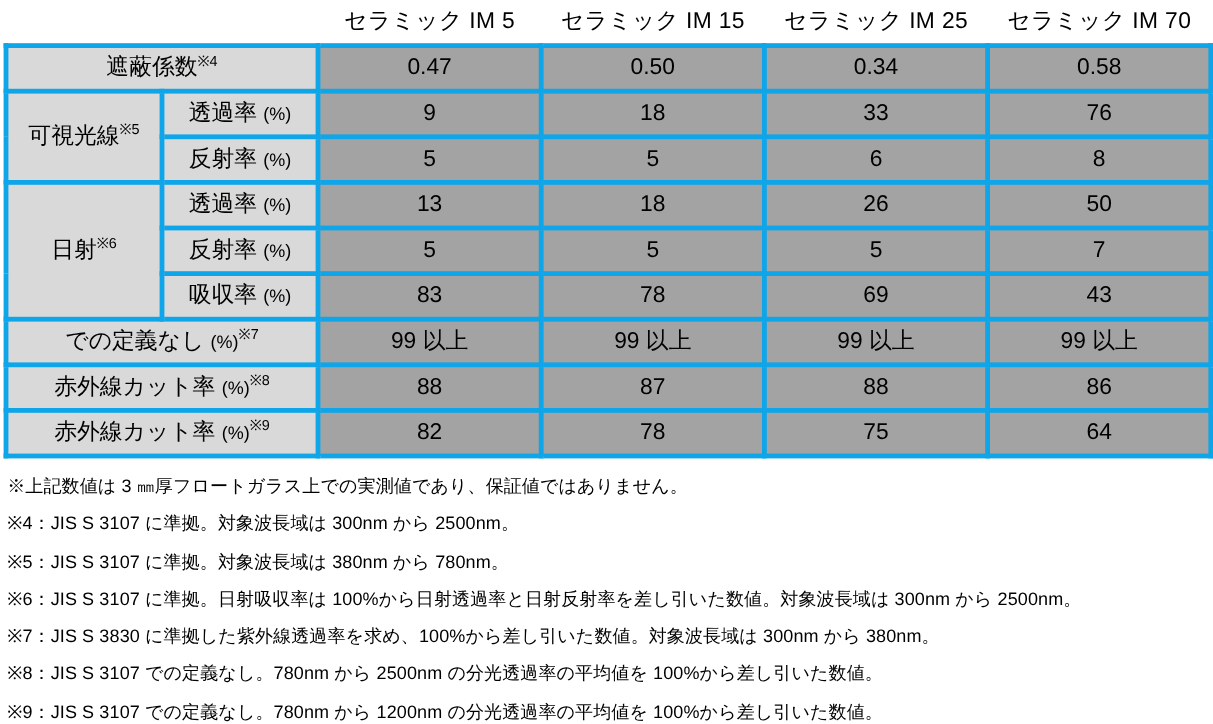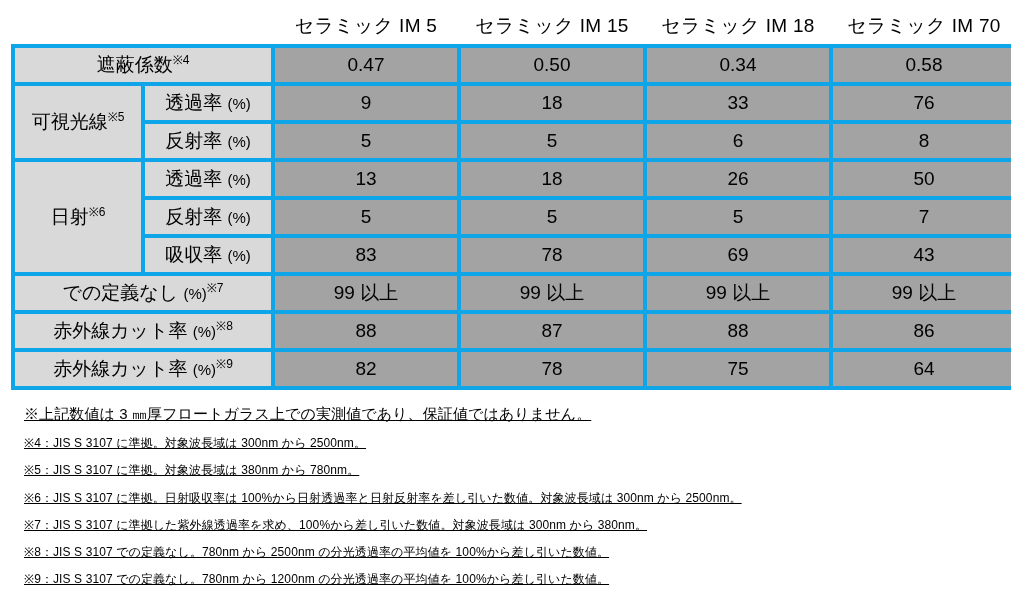--- a/index.html
+++ b/index.html
@@ -12,21 +12,21 @@
     height: 603px;
     font-family: "Liberation Sans", sans-serif;
     color: #000000;
     -webkit-font-smoothing: antialiased;
   }
   .page {
     width: 1011px;
     height: 603px;
     position: relative;
     box-sizing: border-box;
-    padding: 8px;
+    padding: 0;
   }
   table.spec {
     border-collapse: collapse;
     table-layout: fixed;
     width: 1005px;
     margin: 0 0 0 3px;
   }
   table.spec td, table.spec th {
     border: 4px solid #0ea5e9;
     padding: 0;
@@ -67,26 +67,25 @@
   }
   .sup {
     font-size: 12px;
     vertical-align: super;
     line-height: 0;
   }
   .unit {
     font-size: 15px;
   }
   .notes {
-    margin: 14px 0 0 16px;
+    margin: 14px 0 0 6px;
     width: 995px;
-    text-decoration: underline;
   }
   .note {
-    font-size: 12px;
+    font-size: 15px;
     line-height: 1.35;
     margin-bottom: 11px;
     color: #000;
     letter-spacing: 0.1px;
   }
   .note:first-child {
     font-size: 15px;
   }
 </style>
 </head>
@@ -102,21 +101,21 @@
       <col style="width:186px">
       <col style="width:186px">
       <col style="width:186px">
     </colgroup>
 
     <thead>
       <tr>
         <th class="corner" colspan="2"></th>
         <th class="colhead">セラミック IM 5</th>
         <th class="colhead">セラミック IM 15</th>
-        <th class="colhead">セラミック IM 18</th>
+        <th class="colhead">セラミック IM 25</th>
         <th class="colhead">セラミック IM 70</th>
       </tr>
     </thead>
 
     <tbody>
 
       <tr>
         <td class="rowhead" colspan="2"><span>遮蔽係数</span><span class="sup">※4</span></td>
         <td class="val">0.47</td>
         <td class="val">0.50</td>
@@ -190,18 +189,18 @@
         <td class="val">64</td>
       </tr>
     </tbody>
   </table>
 
   <div class="notes">
     <div class="note">※上記数値は 3 ㎜厚フロートガラス上での実測値であり、保証値ではありません。</div>
     <div class="note">※4：JIS S 3107 に準拠。対象波長域は 300nm から 2500nm。</div>
     <div class="note">※5：JIS S 3107 に準拠。対象波長域は 380nm から 780nm。</div>
     <div class="note">※6：JIS S 3107 に準拠。日射吸収率は 100%から日射透過率と日射反射率を差し引いた数値。対象波長域は 300nm から 2500nm。</div>
-    <div class="note">※7：JIS S 3107 に準拠した紫外線透過率を求め、100%から差し引いた数値。対象波長域は 300nm から 380nm。</div>
+    <div class="note">※7：JIS S 3830 に準拠した紫外線透過率を求め、100%から差し引いた数値。対象波長域は 300nm から 380nm。</div>
     <div class="note">※8：JIS S 3107 での定義なし。780nm から 2500nm の分光透過率の平均値を 100%から差し引いた数値。</div>
     <div class="note">※9：JIS S 3107 での定義なし。780nm から 1200nm の分光透過率の平均値を 100%から差し引いた数値。</div>
   </div>
 
 </div>
 
 </body></html>

